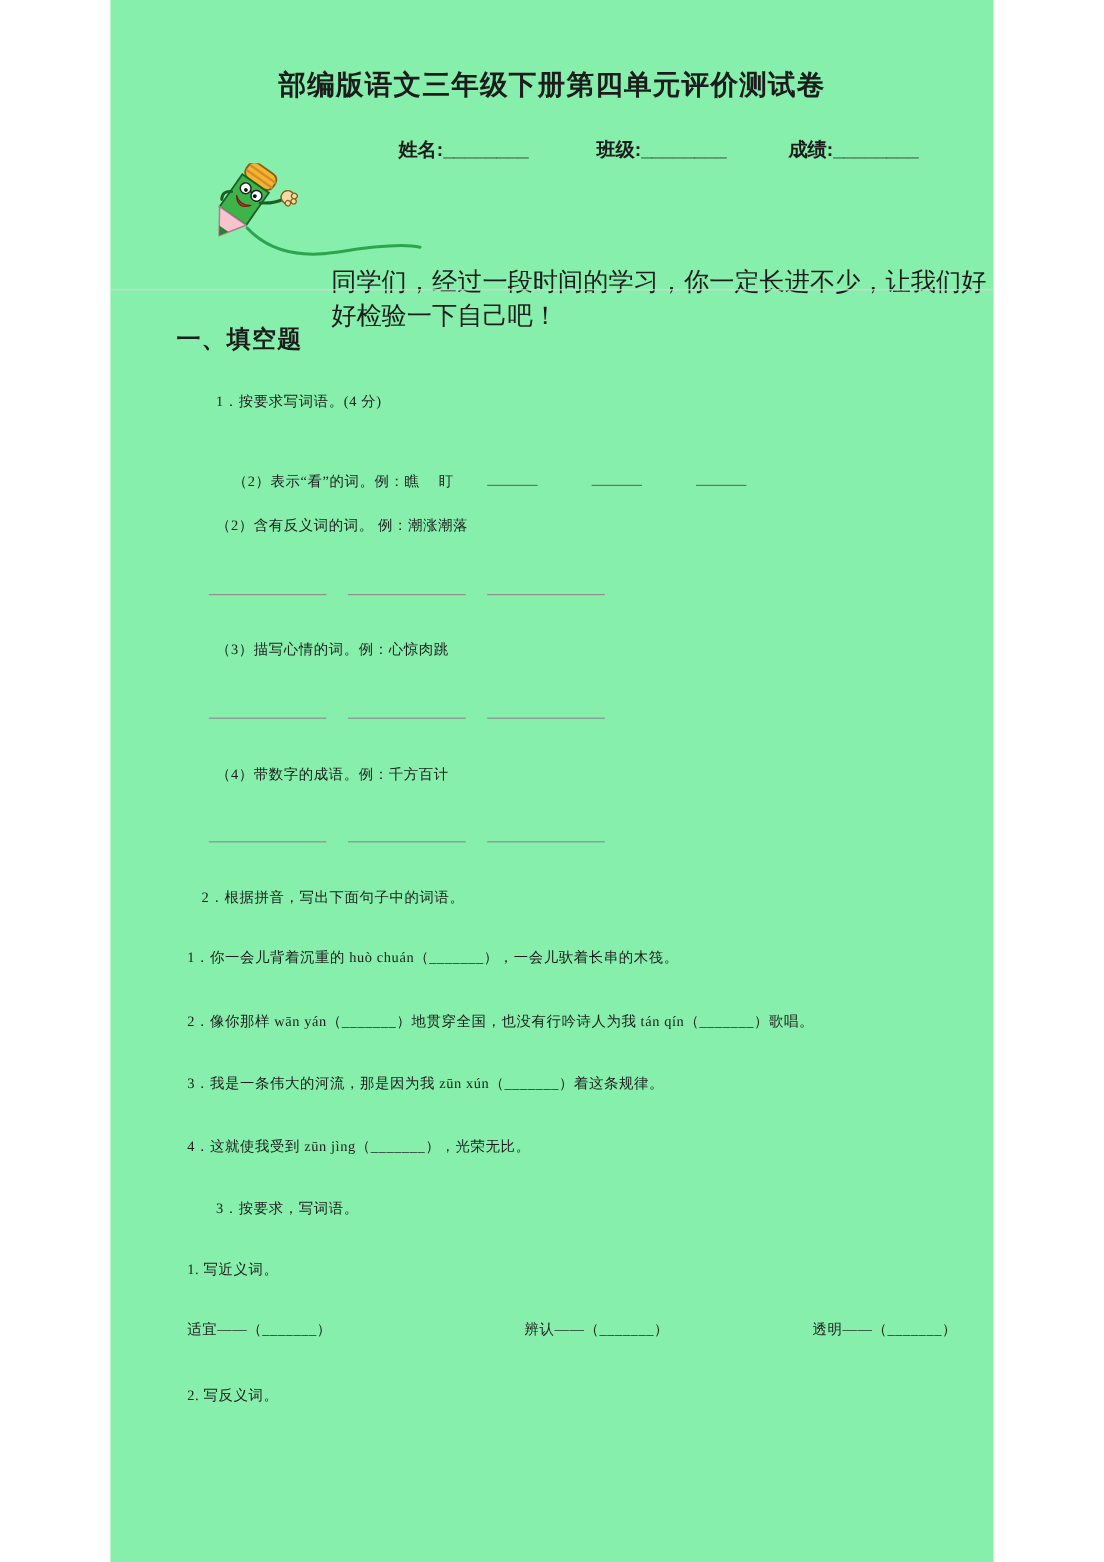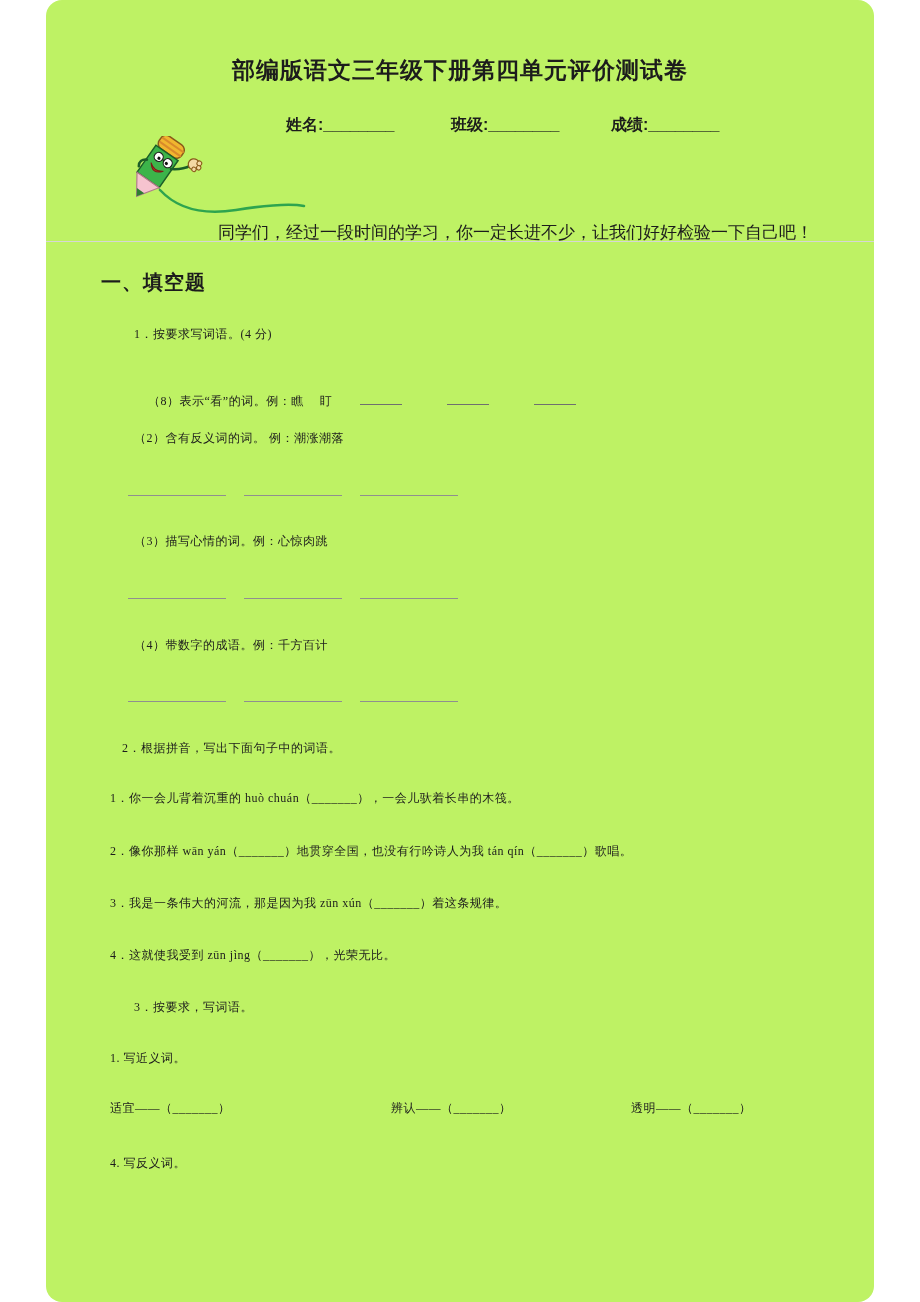--- a/index.html
+++ b/index.html
@@ -1,43 +1,42 @@
 <!DOCTYPE html>
 <html><head>
 <meta charset="utf-8">
 <style>
   * { margin: 0; padding: 0; box-sizing: border-box; }
   html, body { background: #ffffff; }
   .page {
     position: relative;
-    width: 828px;
+    width: 736px;
     height: 1302px;
     margin: 0 auto;
-    background: #bef264;
+    background: #86efac;
     font-family: "Liberation Serif", "DejaVu Serif", serif;
     color: #1c1c1c;
     overflow: hidden;
-    border-radius: 16px;
   }
   .abs { position: absolute; white-space: pre-wrap; }
   .title {
     left: 0; top: 55px; width: 100%;
     text-align: center;
     font-family: "Liberation Sans", "DejaVu Sans", sans-serif;
     font-weight: bold;
     font-size: 23px;
     letter-spacing: 1px;
   }
   .hdr-field {
     top: 115px;
     font-family: "Liberation Sans", "DejaVu Sans", sans-serif;
     font-weight: bold;
     font-size: 16px;
   }
-  .intro { left: 172px; top: 221px; font-size: 17px; }
+  .intro { left: 184px; top: 221px; font-size: 21px; }
   .divider {
     position: absolute;
     left: 0; top: 241px; width: 920px; height: 0;
     border-top: 1px solid #d6d6d6;
   }
   .section-heading {
     left: 55px; top: 269px;
     font-family: "Liberation Sans", "DejaVu Sans", sans-serif;
     font-weight: bold;
     font-size: 20px;
@@ -113,21 +112,21 @@
   </div>
 
   <div class="abs intro">同学们，经过一段时间的学习，你一定长进不少，让我们好好检验一下自己吧！</div>
   <div class="divider"></div>
 
   <div class="abs section-heading">一、填空题</div>
 
   <div class="abs line" style="left:88px; top:326px;">1．按要求写词语。(4 分)</div>
 
   <div class="abs line" style="left:88px; top:375px;">
-    <span>（8）表示“看”的词。例：瞧　 盯</span><span class="blank-short" style="margin-left:28px;"></span><span class="blank-short"></span><span class="blank-short"></span>
+    <span>（2）表示“看”的词。例：瞧　 盯</span><span class="blank-short" style="margin-left:28px;"></span><span class="blank-short"></span><span class="blank-short"></span>
   </div>
 
   <div class="abs line" style="left:88px; top:430px;">（2）含有反义词的词。 例：潮涨潮落</div>
 
   <div class="abs blank-row" style="left:82px; top:481px;">
     <span class="blank-long"></span><span class="blank-long"></span><span class="blank-long"></span>
   </div>
 
   <div class="abs line" style="left:88px; top:533px;">（3）描写心情的词。例：心惊肉跳</div>
 
@@ -147,16 +146,16 @@
   <div class="abs line" style="left:64px; top:895px;">3．我是一条伟大的河流，那是因为我 zūn xún（_______）着这条规律。</div>
   <div class="abs line" style="left:64px; top:947px;">4．这就使我受到 zūn jìng（_______），光荣无比。</div>
 
   <div class="abs line" style="left:88px; top:999px;">3．按要求，写词语。</div>
   <div class="abs line" style="left:64px; top:1050px;">1. 写近义词。</div>
 
   <div class="abs line" style="left:64px; top:1100px;">适宜——（_______）</div>
   <div class="abs line" style="left:345px; top:1100px;">辨认——（_______）</div>
   <div class="abs line" style="left:585px; top:1100px;">透明——（_______）</div>
 
-  <div class="abs line" style="left:64px; top:1155px;">4. 写反义词。</div>
+  <div class="abs line" style="left:64px; top:1155px;">2. 写反义词。</div>
 
 
 </div>
 
 </body></html>

